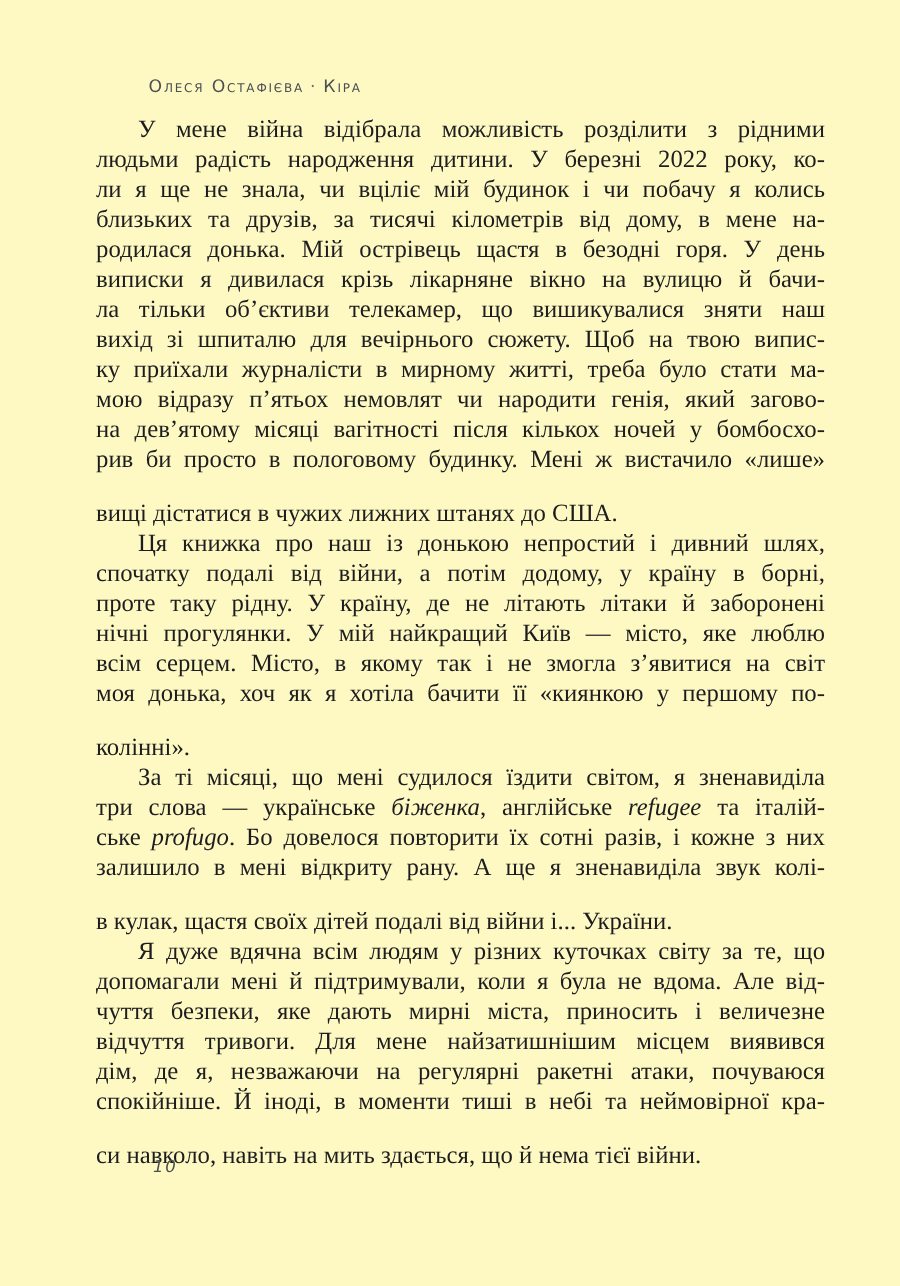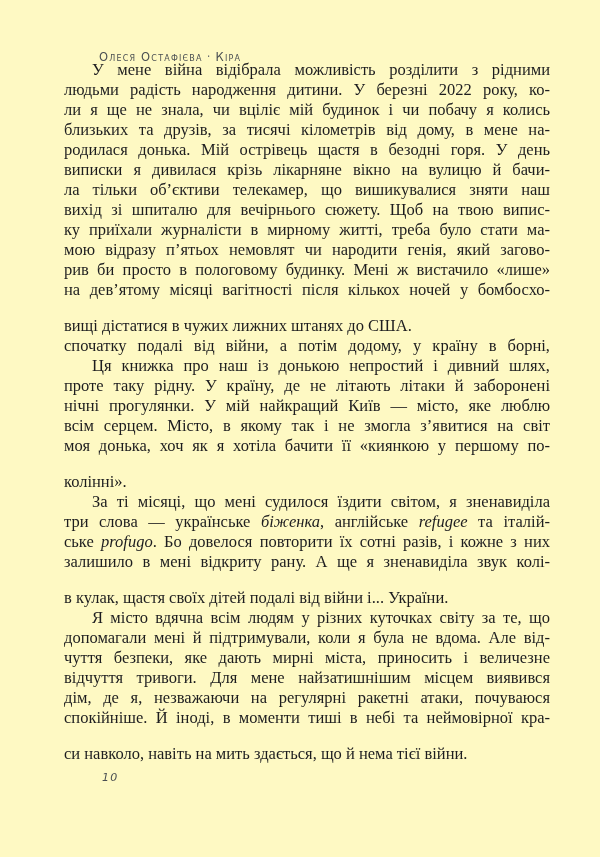--- a/index.html
+++ b/index.html
@@ -25,21 +25,21 @@
     color: #4a4f52;
     white-space: nowrap;
   }
   .running-header .sep {
     padding: 0 4px;
     color: #6a6f72;
   }
   .body-text {
     position: absolute;
     left: 64px;
-    top: 60px;
+    top: 76px;
     width: 486px;
     font-family: "Liberation Serif", serif;
     font-size: 16.5px;
     line-height: 20px;
     color: #1d1d1f;
   }
   .para { margin: 0; }
   .line {
     height: 20px;
     text-align: justify;
@@ -74,42 +74,42 @@
         <div class="line first"><span>У мене війна відібрала можливість розділити з рідними</span></div>
         <div class="line"><span>людьми радість народження дитини. У березні 2022 року, ко-</span></div>
         <div class="line"><span>ли я ще не знала, чи вціліє мій будинок і чи побачу я колись</span></div>
         <div class="line"><span>близьких та друзів, за тисячі кілометрів від дому, в мене на-</span></div>
         <div class="line"><span>родилася донька. Мій острівець щастя в безодні горя. У день</span></div>
         <div class="line"><span>виписки я дивилася крізь лікарняне вікно на вулицю й бачи-</span></div>
         <div class="line"><span>ла тільки об’єктиви телекамер, що вишикувалися зняти наш</span></div>
         <div class="line"><span>вихід зі шпиталю для вечірнього сюжету. Щоб на твою випис-</span></div>
         <div class="line"><span>ку приїхали журналісти в мирному житті, треба було стати ма-</span></div>
         <div class="line"><span>мою відразу п’ятьох немовлят чи народити генія, який загово-</span></div>
+        <div class="line"><span>на дев’ятому місяці вагітності після кількох ночей у бомбосхо-</span></div>
         <div class="line"><span>рив би просто в пологовому будинку. Мені ж вистачило «лише»</span></div>
-        <div class="line"><span>на дев’ятому місяці вагітності після кількох ночей у бомбосхо-</span></div>
         <div class="line last"><span>вищі дістатися в чужих лижних штанях до США.</span></div>
       </div>
       <div class="para">
+        <div class="line first"><span>Ця книжка про наш із донькою непростий і дивний шлях,</span></div>
         <div class="line"><span>спочатку подалі від війни, а потім додому, у країну в борні,</span></div>
-        <div class="line first"><span>Ця книжка про наш із донькою непростий і дивний шлях,</span></div>
         <div class="line"><span>проте таку рідну. У країну, де не літають літаки й заборонені</span></div>
         <div class="line"><span>нічні прогулянки. У мій найкращий Київ — місто, яке люблю</span></div>
         <div class="line"><span>всім серцем. Місто, в якому так і не змогла з’явитися на світ</span></div>
         <div class="line"><span>моя донька, хоч як я хотіла бачити її «киянкою у першому по-</span></div>
         <div class="line last"><span>колінні».</span></div>
       </div>
       <div class="para">
         <div class="line first"><span>За ті місяці, що мені судилося їздити світом, я зненавиділа</span></div>
         <div class="line"><span>три слова — українське </span><span class="it">біженка</span><span>, англійське </span><span class="it">refugee</span><span> та італій-</span></div>
         <div class="line"><span>ське </span><span class="it">profugo</span><span>. Бо довелося повторити їх сотні разів, і кожне з них</span></div>
         <div class="line"><span>залишило в мені відкриту рану. А ще я зненавиділа звук колі-</span></div>
         <div class="line last"><span>в кулак, щастя своїх дітей подалі від війни і... України.</span></div>
       </div>
       <div class="para">
-        <div class="line first"><span>Я місто вдячна всім людям у різних куточках світу за те, що</span></div>
+        <div class="line first"><span>Я дуже вдячна всім людям у різних куточках світу за те, що</span></div>
         <div class="line"><span>допомагали мені й підтримували, коли я була не вдома. Але від-</span></div>
         <div class="line"><span>чуття безпеки, яке дають мирні міста, приносить і величезне</span></div>
         <div class="line"><span>відчуття тривоги. Для мене найзатишнішим місцем виявився</span></div>
         <div class="line"><span>дім, де я, незважаючи на регулярні ракетні атаки, почуваюся</span></div>
         <div class="line"><span>спокійніше. Й іноді, в моменти тиші в небі та неймовірної кра-</span></div>
         <div class="line last"><span>си навколо, навіть на мить здається, що й нема тієї війни.</span></div>
       </div>
     </div>
 
   <div class="folio">10</div>

